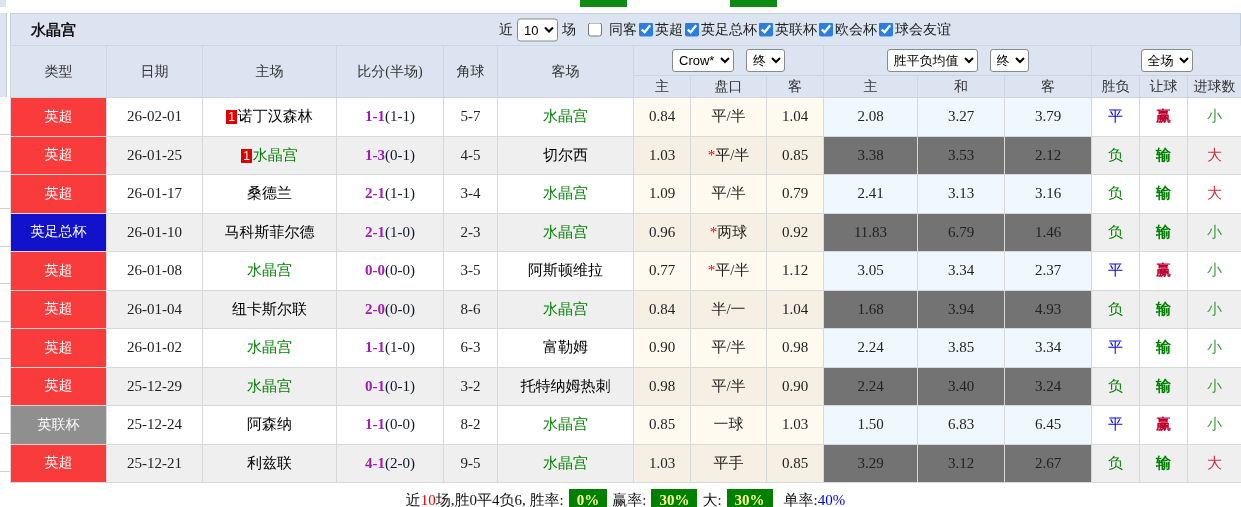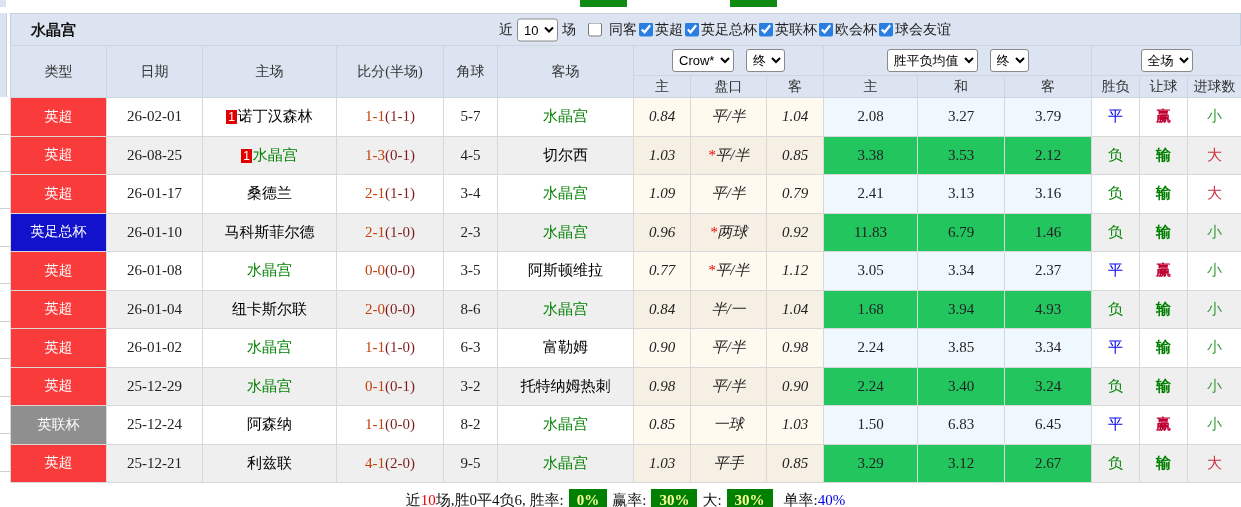--- a/index.html
+++ b/index.html
@@ -36,35 +36,35 @@
   .cb-item input{width:14px;height:14px;margin:0 2px 0 0;accent-color:#2a7de1;}
   .cb-item.first input{margin-right:7px;margin-left:4px;}
   
   table{border-collapse:collapse;table-layout:fixed;width:1231px;border-radius:23px;}
   th,td{border:1px solid #cdd5e0;text-align:center;padding:0;overflow:hidden;white-space:nowrap;}
   thead th{background:#dbe4f0;font-weight:normal;color:#333;font-size:14px;}
   thead tr.r1 th{height:29px;}
   thead tr.r2 th{height:21px;}
   tbody td{border-color:#d8d8d8;font-size:15px;color:#222;height:37.5px;}
   tbody tr.even td{background:#efefef;}
-  td.colcrow{background:#fffaf0;font-style:italic;}
+  td.colcrow{background:#fffaf0;}
   tr.even td.colcrow{background:#f6efe4;}
   td.colavg{background:#f0f8ff;}
-  tr.even td.colavg{background:#22c55e;}
+  tr.even td.colavg{background:#737373;}
   
   td.c-type{color:#fff;font-size:14px;}
   td.c-type.epl{background:#fa3b3b;}
   td.c-type.facup{background:#1212cd;}
   td.c-type.lcup{background:#8f8f8f;}
   
   .team{color:#000;}
   .team.cp{color:#008000;}
   .rank{display:inline-block;background:#e00000;color:#fff;font-size:12px;line-height:14px;padding:0 2px;margin-right:1px;font-family:"Liberation Sans",sans-serif;}
-  .score-full{color:#c2410c;}
-  .score-half{color:#7f1d1d;}
+  .score-full{color:#a21caf;font-weight:bold;}
+  .score-half{color:#0f172a;}
   .hstar{color:#e80000;}
   
   td.c-wl.draw{color:#0000e6;}
   td.c-wl.lose{color:#008000;}
   td.c-hc.win{color:#c00032;font-weight:bold;}
   td.c-hc.loss{color:#008000;font-weight:bold;}
   td.c-goal.small{color:#339933;}
   td.c-goal.big{color:#cc3344;}
   
   .selgrp{display:flex;justify-content:center;align-items:center;gap:12px;}
@@ -197,21 +197,21 @@
     <td class="colcrow">1.04</td>
     <td class="colavg">2.08</td>
     <td class="colavg">3.27</td>
     <td class="colavg">3.79</td>
     <td class="c-wl draw">平</td>
     <td class="c-hc win">赢</td>
     <td class="c-goal small">小</td>
   </tr>
           <tr class="even">
     <td class="c-type epl">英超</td>
-    <td class="c-date">26-08-25</td>
+    <td class="c-date">26-01-25</td>
     <td class="c-home"><span class="rank">1</span><span class="team cp">水晶宫</span></td>
     <td class="c-score"><span class="score-full">1-3</span><span class="score-half">(0-1)</span></td>
     <td class="c-corner">4-5</td>
     <td class="c-away"><span class="team">切尔西</span></td>
     <td class="colcrow">1.03</td>
     <td class="colcrow"><span class="hstar">*</span><span>平/半</span></td>
     <td class="colcrow">0.85</td>
     <td class="colavg">3.38</td>
     <td class="colavg">3.53</td>
     <td class="colavg">2.12</td>

